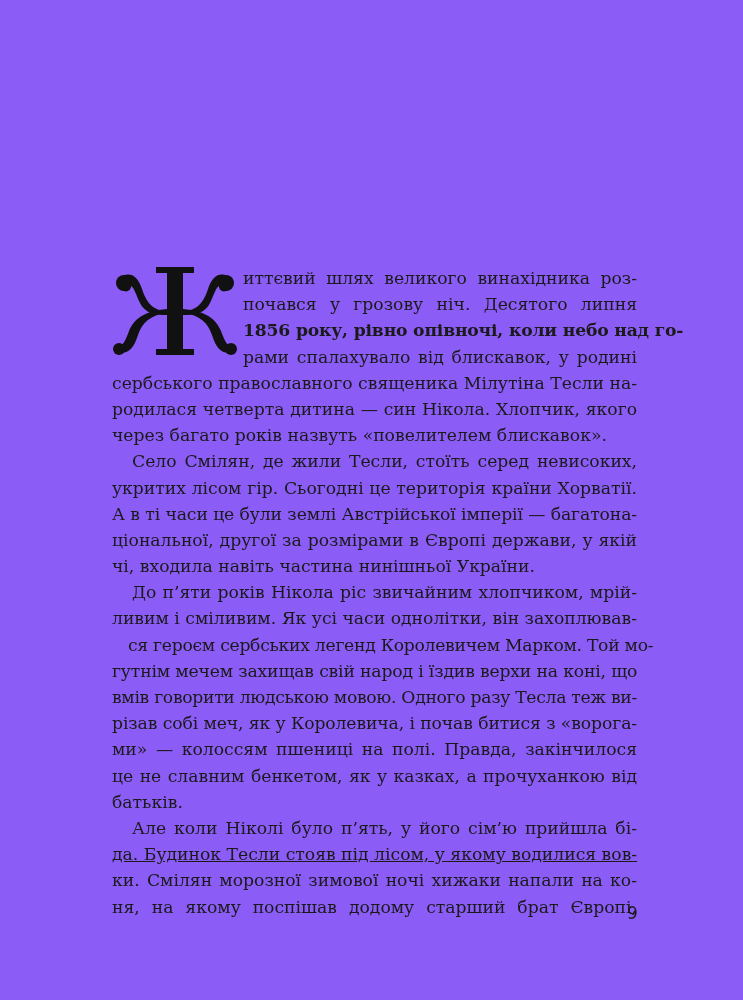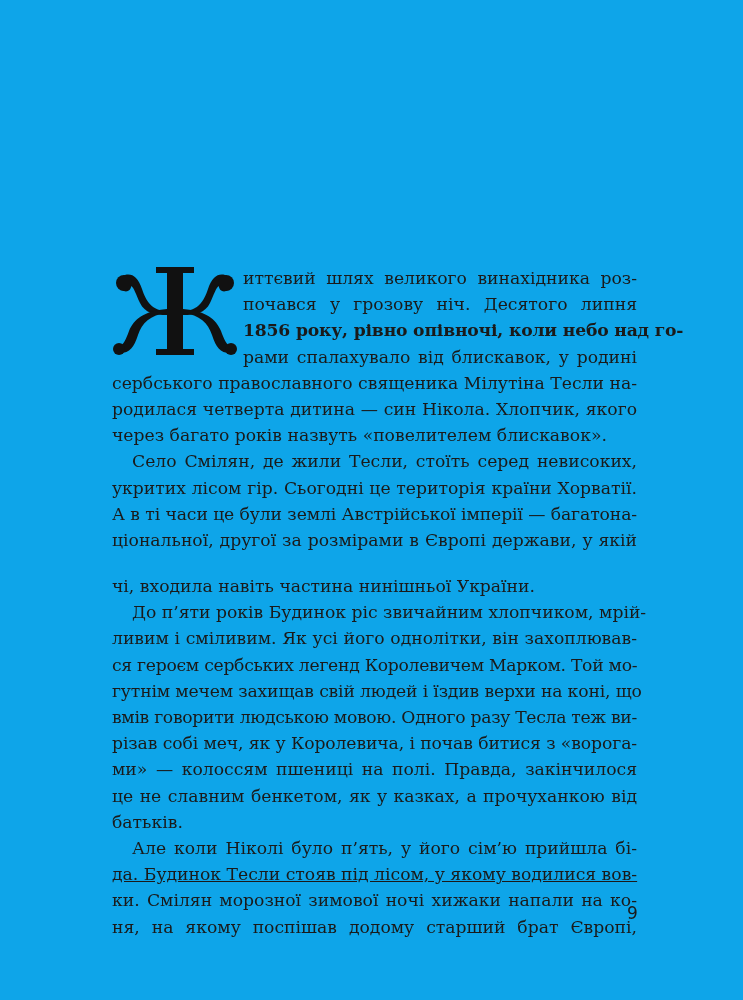--- a/index.html
+++ b/index.html
@@ -1,17 +1,17 @@
 <!DOCTYPE html>
 <html><head>
 <meta charset="utf-8">
 <style>
   html, body { margin: 0; padding: 0; background: #ffffff; }
   body { width: 743px; height: 1000px; position: relative; overflow: hidden; }
-  .page { position: absolute; left: 0; top: 0; width: 743px; height: 1000px; background: #0ea5e9; }
+  .page { position: absolute; left: 0; top: 0; width: 743px; height: 1000px; background: #8b5cf6; }
   .text-block {
     position: absolute; left: 112px; top: 265px; width: 525px;
     font-family: "DejaVu Serif", "Liberation Serif", serif;
     font-size: 17.2px; color: #1a1a1a; line-height: 26.2px;
   }
   .dropcap {
     position: absolute; left: 0; top: 0; width: 126px; height: 92px;
     display: flex; align-items: center; justify-content: center;
   }
   .dropcap svg { width: 126px; height: 92px; }
@@ -64,28 +64,28 @@
       <span class="line" style="white-space: nowrap;">сербського православного священика Мілутіна Тесли на-</span>
       <span class="line" style="white-space: nowrap;">родилася четверта дитина — син Нікола. Хлопчик, якого</span>
       <span class="line last" style="white-space: nowrap;">через багато років назвуть «повелителем блискавок».</span>
     </div>
 
     <div>
       <span class="line para-start" style="white-space: nowrap;">Село Смілян, де жили Тесли, стоїть серед невисоких,</span>
       <span class="line" style="white-space: nowrap;">укритих лісом гір. Сьогодні це територія країни Хорватії.</span>
       <span class="line" style="white-space: nowrap; letter-spacing: -0.103px;">А в ті часи це були землі Австрійської імперії — багатона-</span>
       <span class="line" style="white-space: nowrap;">ціональної, другої за розмірами в Європі держави, у якій</span>
-      <span class="line last" style="white-space: nowrap; margin-top: 20px;">чі, входила навіть частина нинішньої України.</span>
+      <span class="line last" style="white-space: nowrap;">чі, входила навіть частина нинішньої України.</span>
     </div>
 
     <div>
-      <span class="line para-start" style="white-space: nowrap;">До п’яти років Будинок ріс звичайним хлопчиком, мрій-</span>
-      <span class="line" style="white-space: nowrap;">ливим і сміливим. Як усі його однолітки, він захоплював-</span>
-      <span class="line" style="white-space: nowrap; letter-spacing: -0.278px;">ся героєм сербських легенд Королевичем Марком. Той мо-</span>
-      <span class="line" style="white-space: nowrap; letter-spacing: -0.158px;">гутнім мечем захищав свій людей і їздив верхи на коні, що</span>
+      <span class="line para-start" style="white-space: nowrap;">До п’яти років Нікола ріс звичайним хлопчиком, мрій-</span>
+      <span class="line" style="white-space: nowrap;">ливим і сміливим. Як усі часи однолітки, він захоплював-</span>
+      <span class="line" style="white-space: nowrap; letter-spacing: -0.278px; margin-left: 16px;">ся героєм сербських легенд Королевичем Марком. Той мо-</span>
+      <span class="line" style="white-space: nowrap; letter-spacing: -0.158px;">гутнім мечем захищав свій народ і їздив верхи на коні, що</span>
       <span class="line" style="white-space: nowrap; letter-spacing: -0.309px;">вмів говорити людською мовою. Одного разу Тесла теж ви-</span>
       <span class="line" style="white-space: nowrap; letter-spacing: -0.103px;">різав собі меч, як у Королевича, і почав битися з «ворога-</span>
       <span class="line" style="white-space: nowrap;">ми» — колоссям пшениці на полі. Правда, закінчилося</span>
       <span class="line" style="white-space: nowrap;">це не славним бенкетом, як у казках, а прочуханкою від</span>
       <span class="line last" style="white-space: nowrap;">батьків.</span>
     </div>
 
     <div>
       <span class="line para-start" style="white-space: nowrap;">Але коли Ніколі було п’ять, у його сім’ю прийшла бі-</span>
       <span class="line" style="white-space: nowrap; text-decoration: underline;">да. Будинок Тесли стояв під лісом, у якому водилися вов-</span>

